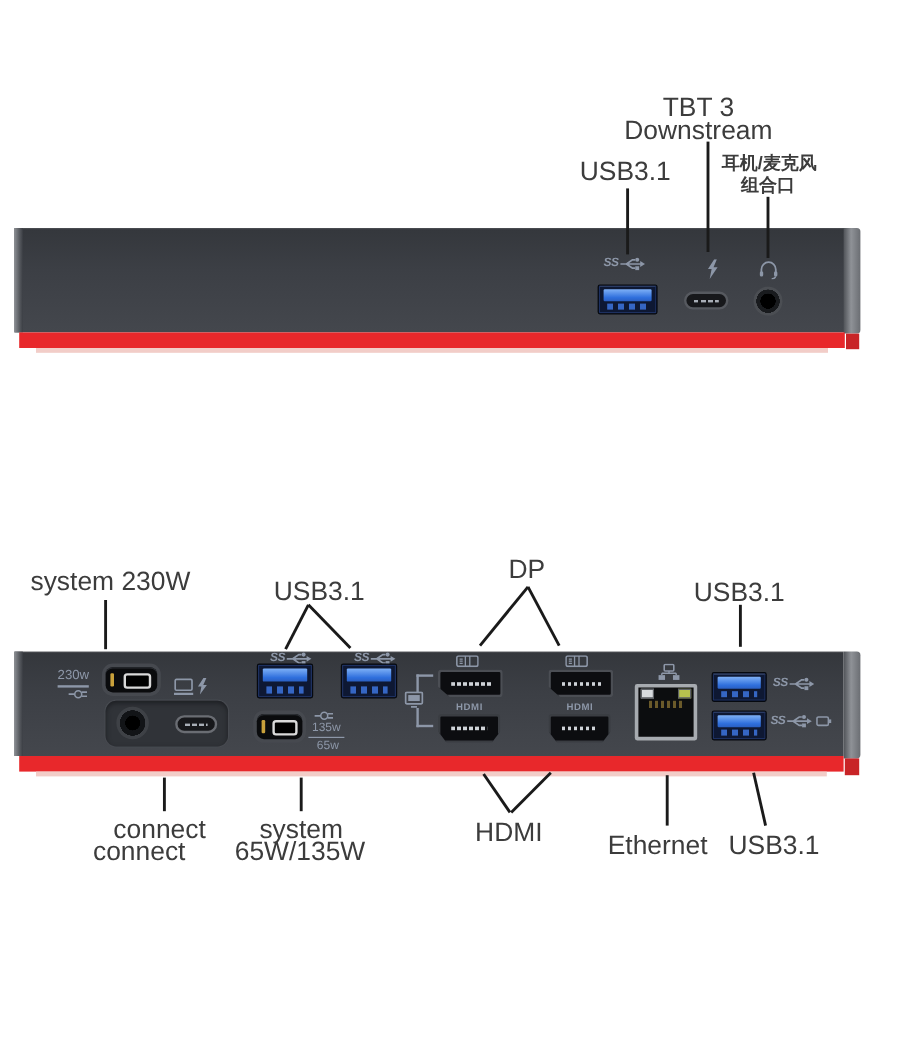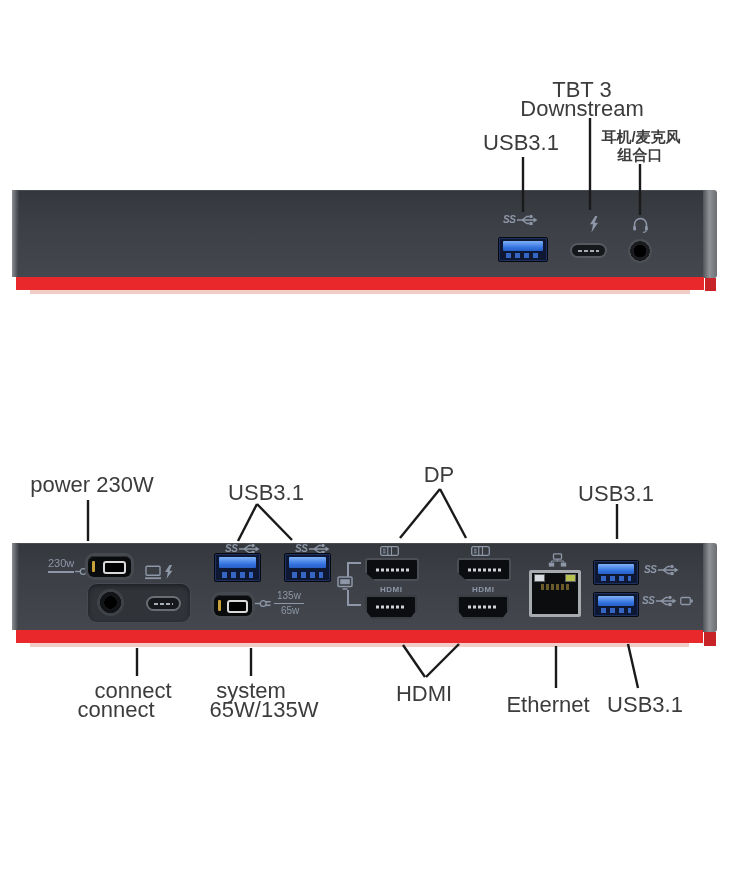--- a/index.html
+++ b/index.html
@@ -63,21 +63,21 @@
   .eth .led-r{position:absolute;top:1px;right:2px;width:9px;height:6px;background:#b8c24e;border:1px solid #5f6267;}
   .eth .pins{position:absolute;top:11px;left:50%;transform:translateX(-50%);width:62%;height:6px;
     background:repeating-linear-gradient(90deg,#6b5a2a 0 3px,#0e0f11 3px 5px);}
 
   .recess{position:absolute;background:#303338;border-radius:9px;
     box-shadow:inset 0 2px 4px #1d1f23, 0 0 0 1px #474a50;}
   .jack{position:absolute;border-radius:50%;
     background:radial-gradient(circle,#000 0 32%,#121417 33% 55%,#3e4146 56% 72%,#25282c 73% 100%);}
 
   
-  .face{position:absolute;color:var(--icon);line-height:1;}
+  .face{position:absolute;color:var(--icon);line-height:1;flex-direction:column;}
   .uline{font-size:11px;border-bottom:2px solid var(--icon);padding-bottom:2px;}
   .w230{display:flex;align-items:flex-end;}
   .w230 svg{margin-left:1px;margin-bottom:-4px;}
   .frac{font-size:10px;display:flex;align-items:center;}
   .frac .col{margin-left:2px;}
   .frac .top{display:inline-block;border-bottom:1.5px solid var(--icon);padding:0 3px 2px 3px;text-align:center;}
   .frac .bot{display:block;padding-left:7px;margin-top:2px;}
   .hdmilbl{position:absolute;color:var(--icon);font-size:8px;font-weight:bold;letter-spacing:.5px;line-height:1;}
   .icon{position:absolute;color:var(--icon);line-height:0;display:flex;align-items:center;}
   .icon i{font-style:italic;font-weight:bold;font-size:10px;letter-spacing:-.5px;margin-right:1px;line-height:10px;}
@@ -125,21 +125,21 @@
           <rect x="13" y="9" width="2.8" height="4.5" rx="1.3" fill="currentColor"></rect>
           <path d="M14.4 13.4 q-0.4 2 -3.4 2" fill="none" stroke="currentColor" stroke-width="1.2"></path>
         </svg>
       </span>
     <div class="audio" style="left:616px;top:49px;width:24px;height:24px"></div>
   </div>
   <div class="bevel-r" style="left:703px;top:190px;width:14px;height:88px"></div>
   <div class="stripe" style="left:16px;top:277px;width:688px;height:13px"></div>
   <div class="redtab" style="left:705px;top:278px;width:11px;height:13px"></div>
 
-  <div class="lbl" style="left:92px;top:475px">power 230W</div>
+  <div class="lbl" style="left:92px;top:475px">system 230W</div>
   <div class="lbl" style="left:266px;top:483px">USB3.1</div>
   <div class="lbl" style="left:439px;top:465px">DP</div>
   <div class="lbl" style="left:616px;top:484px">USB3.1</div>
 
   <div class="dock" id="rear-dock" style="left:12px;top:543px;width:691px;height:87px">
     <div class="bevel-l"></div>
 
     <div class="face w230" style="left:36px;top:15px">
       <span class="uline">230w</span>
       <span class="icon" style="position:static">
@@ -287,21 +287,21 @@
         </svg>
       </span>
   </div>
   <div class="bevel-r" style="left:703px;top:543px;width:14px;height:89px"></div>
   <div class="stripe" style="left:16px;top:630px;width:687px;height:13px"></div>
   <div class="redtab" style="left:704px;top:632px;width:12px;height:14px"></div>
 
   <div class="lbl" style="left:133px;top:681px">connect</div>
   <div class="lbl" style="left:116px;top:700px">connect</div>
   <div class="lbl" style="left:251px;top:681px">system</div>
-  <div class="lbl" style="left:264px;top:700px">65W/135W</div>
+  <div class="lbl" style="left:250px;top:700px">65W/135W</div>
   <div class="lbl" style="left:424px;top:684px">HDMI</div>
   <div class="lbl" style="left:548px;top:695px">Ethernet</div>
   <div class="lbl" style="left:645px;top:695px">USB3.1</div>
 
   <svg id="leaders" width="750" height="880" viewBox="0 0 750 880">
     <g stroke="#1a1a1a" stroke-width="2.4" fill="none">
       <path d="M523 157 L523 212"></path>
       <path d="M590 118 L590 210"></path>
       <path d="M640 164 L640 215"></path>
       <path d="M88 500 L88 541"></path>

